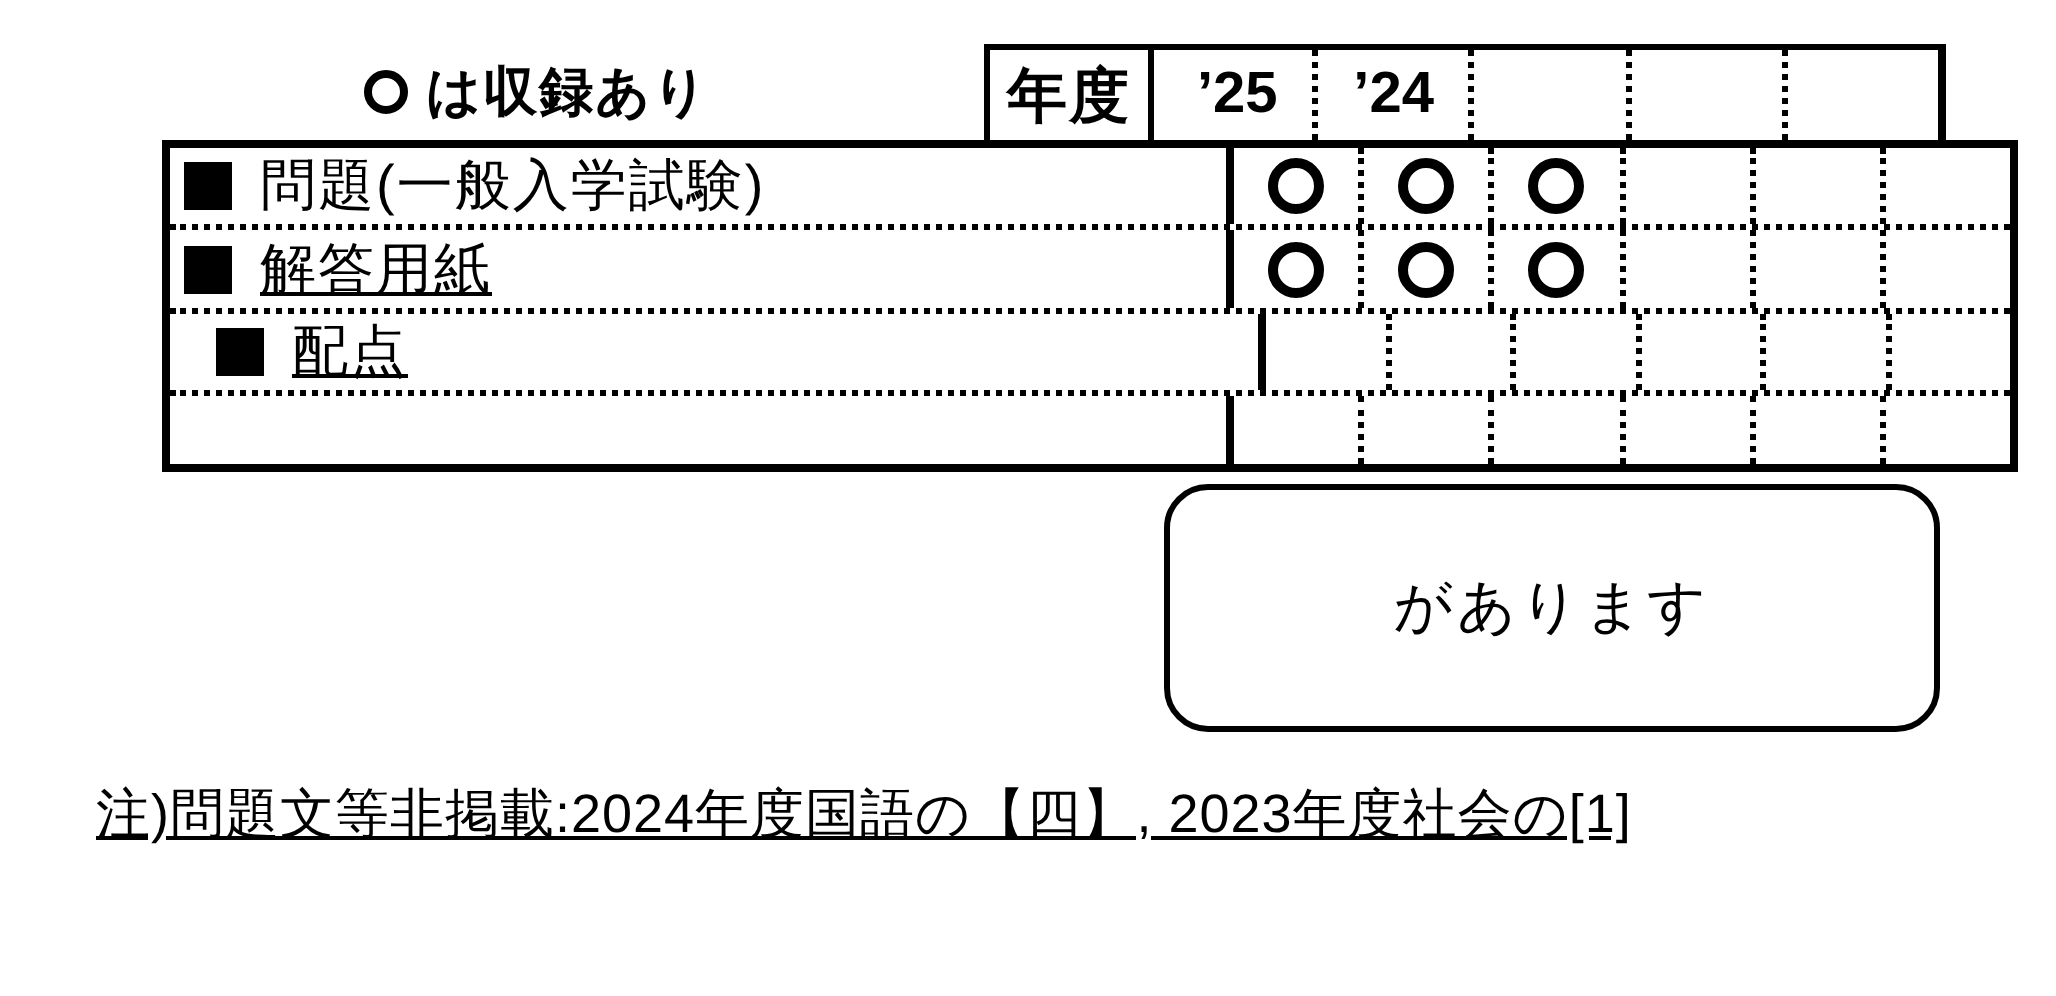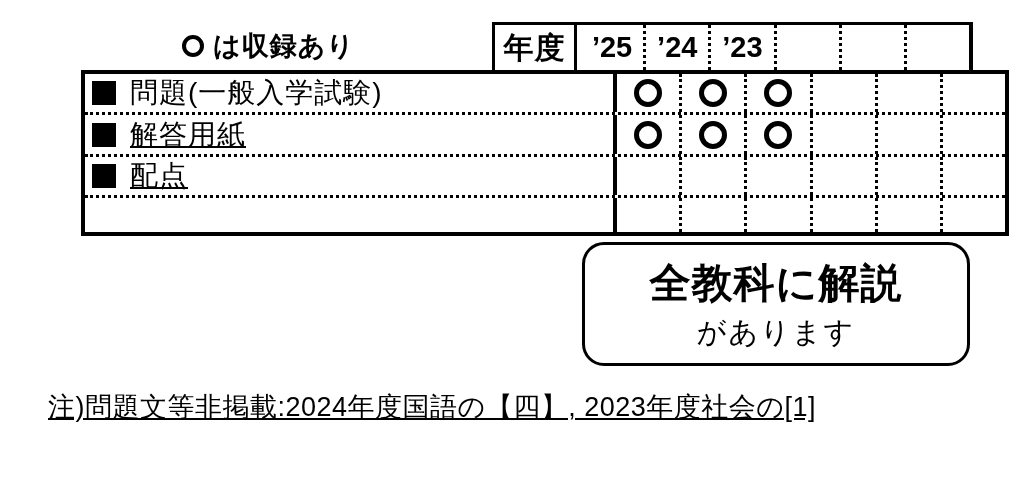--- a/index.html
+++ b/index.html
@@ -59,21 +59,21 @@
     position: absolute;
     left: 45px; top: 70px; width: 928px; height: 166px;
     border: 4px solid #000;
     display: flex; flex-direction: column;
     z-index: 1;
     margin-left: 36px;
   }
   .trow { display: flex; }
   .trow.r1 { height: 38px; }
   .trow.r2 { height: 42px; }
-  .trow.r3 { height: 41px; }
+  .trow.r3 { height: 41px; padding-left: 16px; }
   .trow.r4 { flex: 1 1 auto; }
   .trow + .trow { border-top: 3px dotted #000; text-decoration: underline; }
   .labelcell {
     width: 532px;
     border-right: 4px solid #000;
     display: flex; align-items: center;
     padding-left: 7px; gap: 14px;
     font-size: 28px; font-weight: 500; letter-spacing: 1px;
     white-space: nowrap; overflow: hidden;
   }
@@ -124,21 +124,20 @@
     <span class="ring-sm"></span>
     <span>は収録あり</span>
   </div>
 
   <div class="nendo-box">
     <span>年度</span>
   </div>
   <div class="year-header">
     <div class="year-hcell">’25</div>
     <div class="year-hcell">’24</div>
-    <div class="year-hcell">’23</div>
     <div class="year-hcell"></div>
     <div class="year-hcell"></div>
     <div class="year-hcell"></div>
   </div>
 
   <div class="tbody">
 
     <div class="trow r1">
       <div class="labelcell">
         <span class="sq"></span>
@@ -234,19 +233,18 @@
           <span class="ring" style="visibility: hidden;"></span>
         </div>
       <div class="ycell">
           <span class="ring" style="visibility: hidden;"></span>
         </div>
     </div>
 
   </div>
 
   <div class="callout">
-    <div class="callout-title">全教科に解説</div>
     <div class="callout-sub">があります</div>
   </div>
 
   <div class="footnote">注)問題文等非掲載:2024年度国語の【四】, 2023年度社会の[1]</div>
 
 </div>
 
 </body></html>

